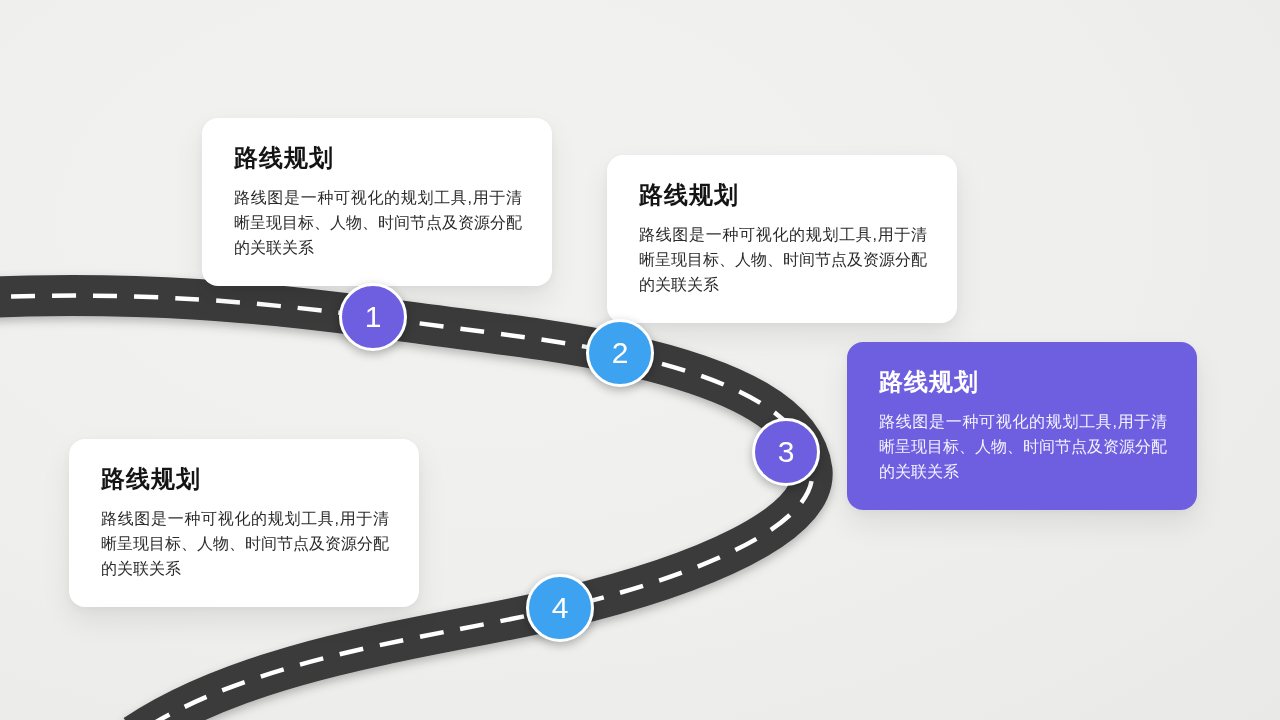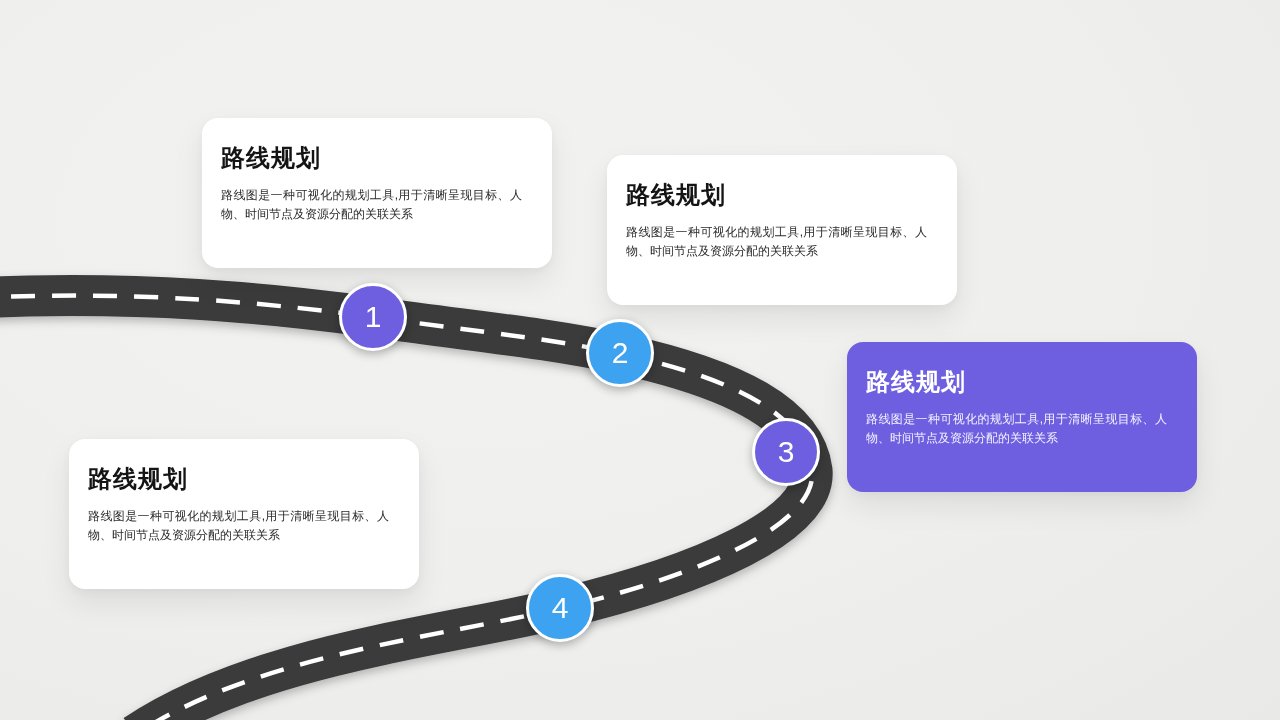--- a/index.html
+++ b/index.html
@@ -12,29 +12,29 @@
     position:relative;width:1280px;height:720px;
     background:radial-gradient(ellipse at 35% 30%, #f2f2f1 0%, #efefee 55%, #e9e9e8 100%);
     overflow:hidden;
   }
   .road-svg{position:absolute;left:0;top:0;width:1280px;height:720px;}
 
   
   .card{
     position:absolute;box-sizing:border-box;width:350px;min-height:150px;
     background:#ffffff;border-radius:16px;
-    padding:24px 30px 26px 19px;
+    padding:24px 30px 26px 32px;
     box-shadow:0 14px 30px rgba(0,0,0,0.08), 0 3px 8px rgba(0,0,0,0.04);
   }
   .card .card-title{
     font-size:24px;font-weight:700;color:#141414;
     margin:0 0 12px 0;letter-spacing:1px;
   }
   .card .card-body{
-    font-size:12px;line-height:1.55;color:#2b2b2b;
+    font-size:16px;line-height:1.55;color:#2b2b2b;
     margin:0;text-align:justify;
   }
   .card.purple{color:#fff;}
   .card.purple .card-title{color:#ffffff;}
   .card.purple .card-body{color:#f4f2ff;}
 
   .card-1{left:202px;top:118px;}
   .card-2{left:607px;top:155px;}
   .card-3{left:847px;top:342px;}
   .card-4{left:69px;top:439px;}

